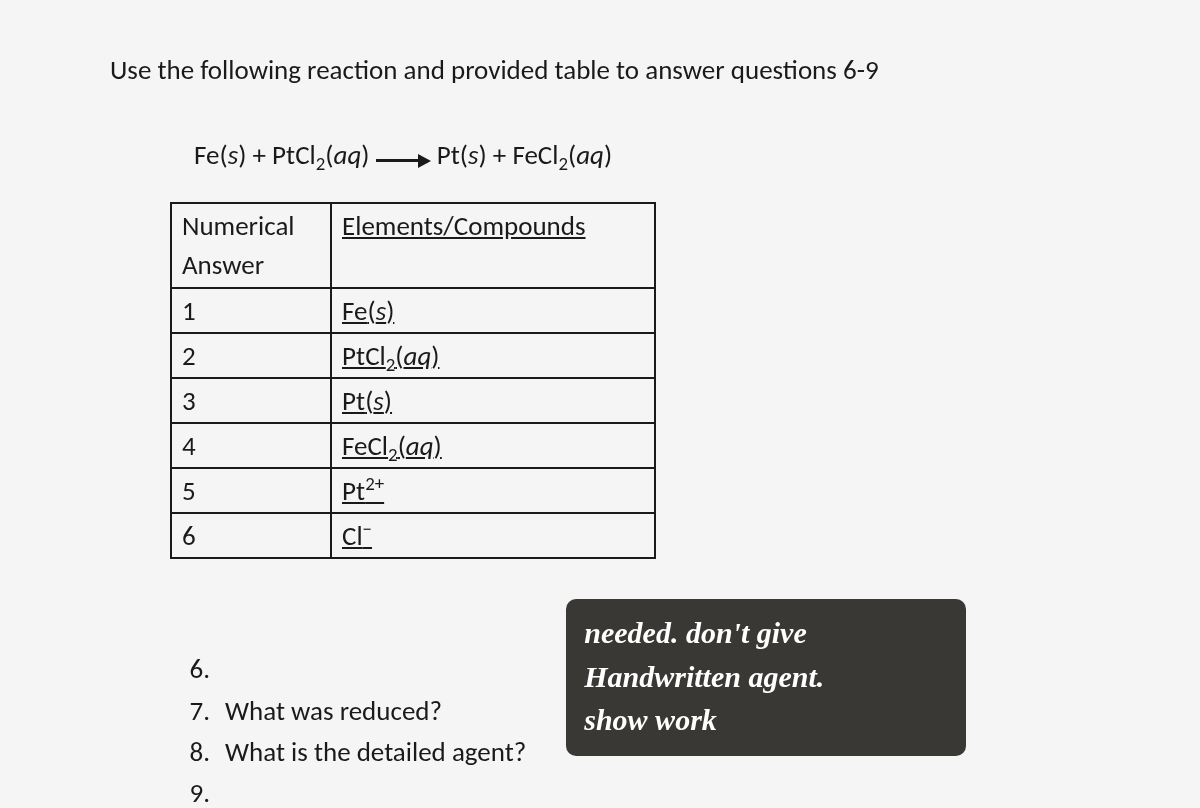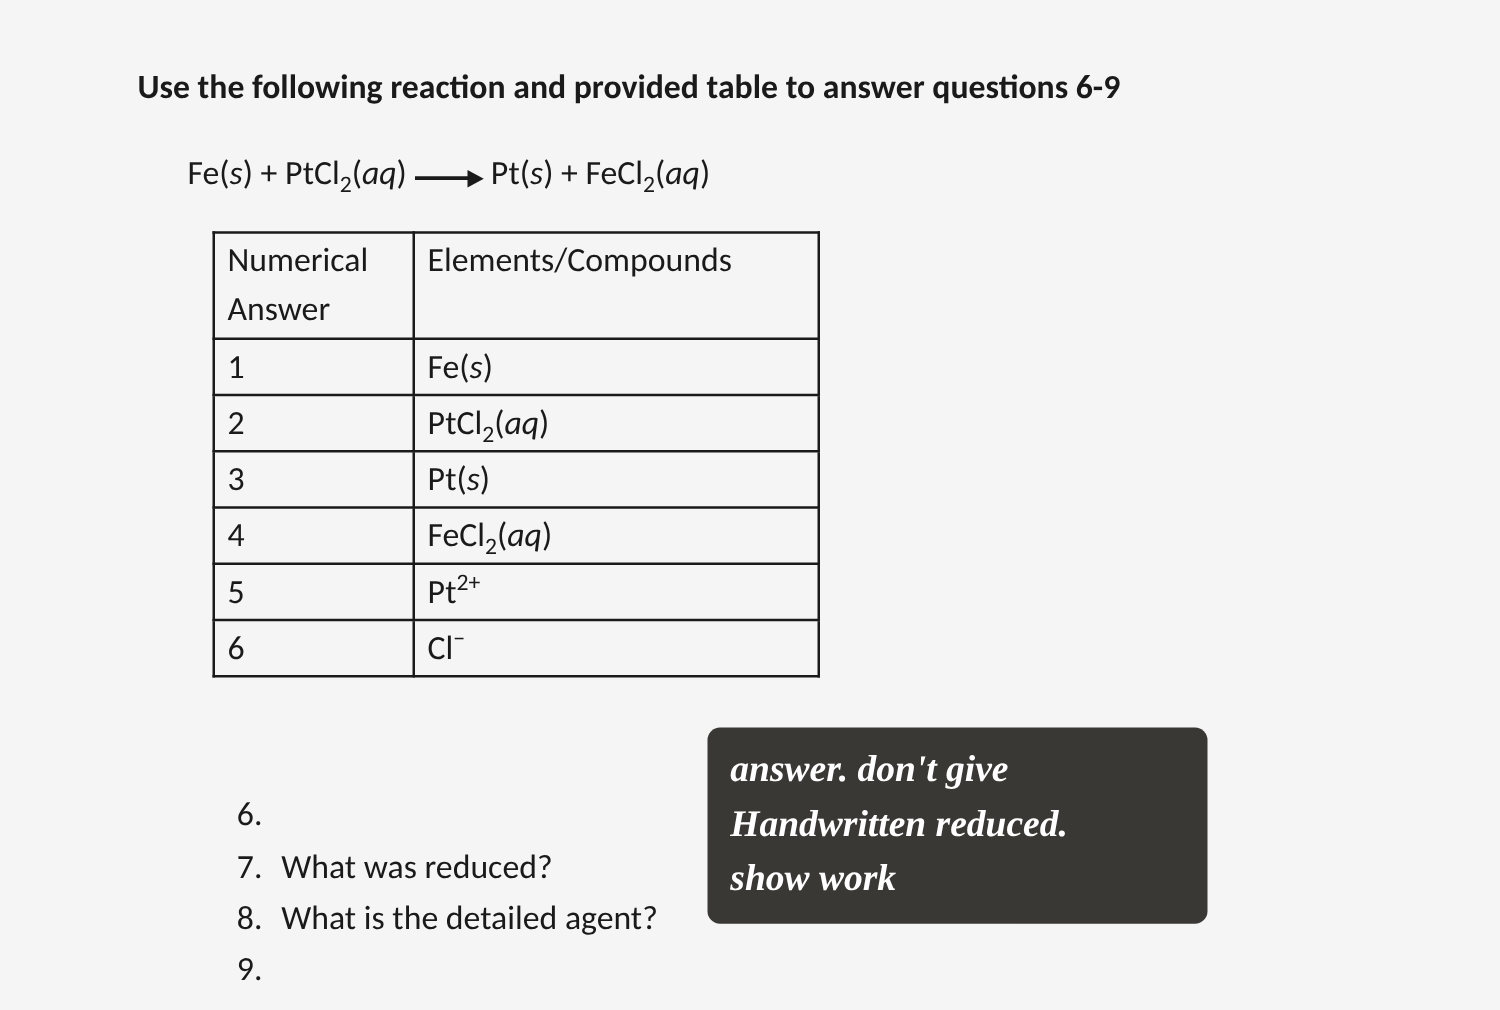--- a/index.html
+++ b/index.html
@@ -12,25 +12,24 @@
       height: 808px;
       background: #f5f5f5;
       font-family: "Calibri", "Segoe UI", Arial, sans-serif;
       color: #1a1a1a;
       padding: 50px 110px 40px 110px;
       position: relative;
       font-size: 27px;
       line-height: 1.45;
     }
     .intro {
-      margin-bottom: 30px;
-      font-weight: bold;
+      margin-bottom: 46px;
     }
     .reaction {
-      margin-left: 40px;
+      margin-left: 84px;
       margin-bottom: 25px;
     }
     .sub {
       font-size: 0.7em;
       vertical-align: sub;
       line-height: 0;
     }
     .sup {
       font-size: 0.7em;
       vertical-align: super;
@@ -49,20 +48,21 @@
       padding: 2px 10px;
       text-align: left;
       vertical-align: top;
       font-weight: normal;
     }
     th:first-child, td:first-child {
       width: 160px;
     }
     th:last-child, td:last-child {
       width: 324px;
+      text-decoration: underline;
     }
     .questions {
       margin-left: 70px;
       margin-top: 60px;
     }
     .qrow {
       display: flex;
       gap: 15px;
       margin-bottom: 2px;
     }
@@ -168,17 +168,17 @@
     <div class="qrow">
       <div class="qnum">8.</div>
       <div>What is the detailed agent?</div>
     </div>
     <div class="qrow">
       <div class="qnum">9.</div>
     </div>
   </div>
 
   <div class="note">
-    <div>answer. don't give</div>
-    <div>Handwritten reduced.</div>
+    <div>needed. don't give</div>
+    <div>Handwritten agent.</div>
     <div>show work</div>
   </div>
 </div>
 
 </body></html>

